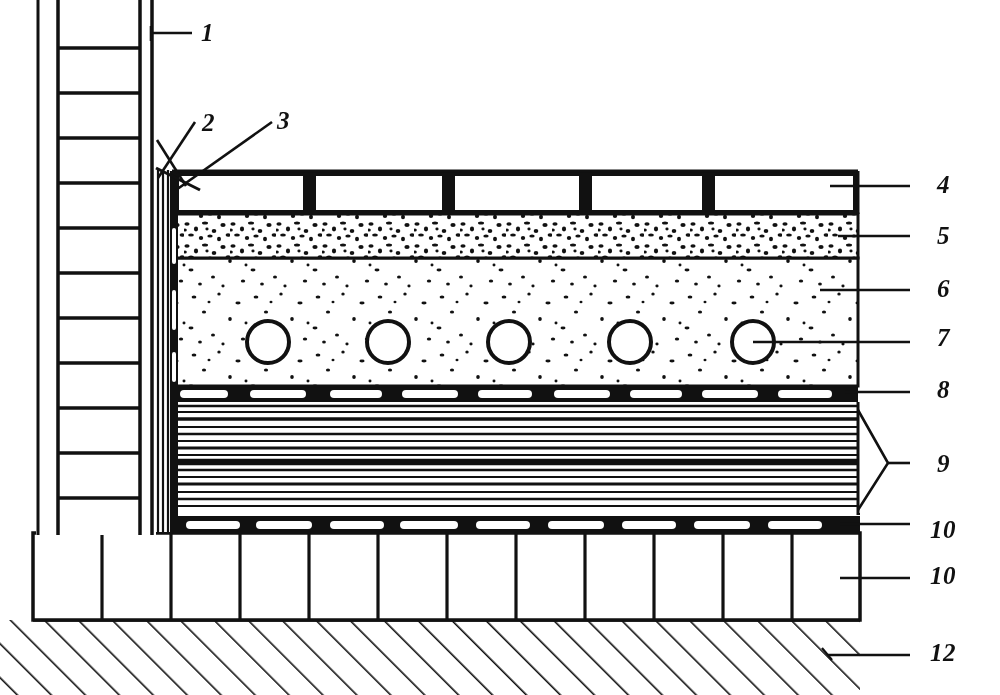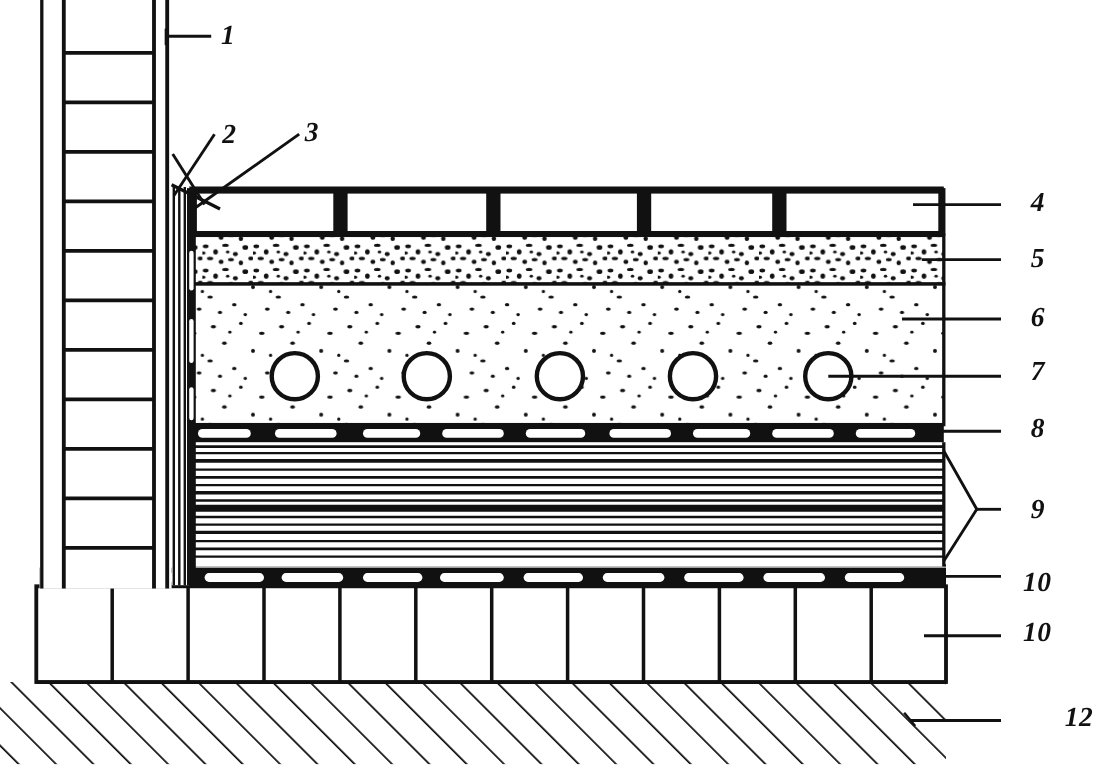--- a/index.html
+++ b/index.html
@@ -274,15 +274,15 @@
   <div class="callout" style="left:202px; top:110px;">2</div>
   <div class="callout" style="left:277px; top:108px;">3</div>
   <div class="callout" style="left:937px; top:172px;">4</div>
   <div class="callout" style="left:937px; top:223px;">5</div>
   <div class="callout" style="left:937px; top:276px;">6</div>
   <div class="callout" style="left:937px; top:325px;">7</div>
   <div class="callout" style="left:937px; top:377px;">8</div>
   <div class="callout" style="left:937px; top:451px;">9</div>
   <div class="callout" style="left:930px; top:517px;">10</div>
   <div class="callout" style="left:930px; top:563px;">10</div>
-  <div class="callout" style="left:968px; top:640px;">12</div>
+  <div class="callout" style="left:930px; top:640px;">12</div>
 
 </div>
 
 </body></html>

